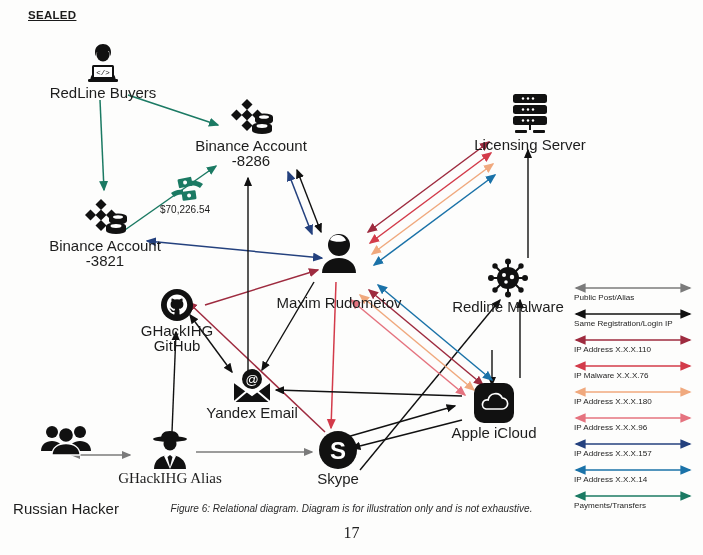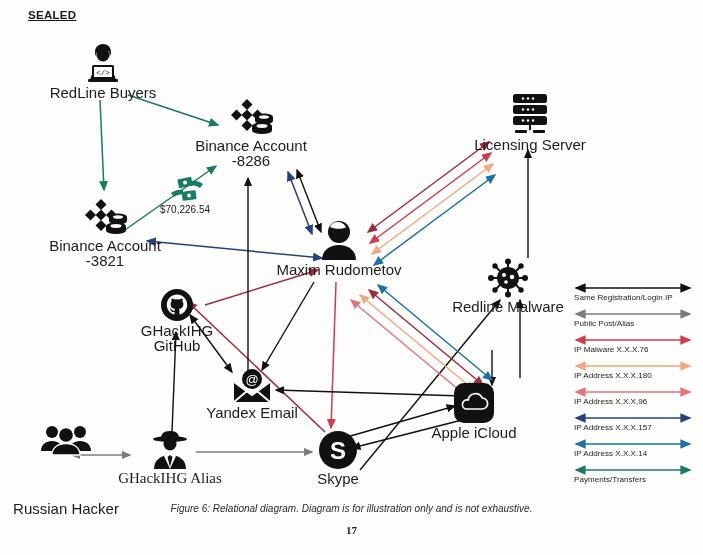--- a/index.html
+++ b/index.html
@@ -61,22 +61,22 @@
 
   
   #caption{
     position:absolute;left:0;top:503px;width:703px;
     text-align:center;
     font-size:10px;font-style:italic;color:#2a2a2a;
     font-family:"Liberation Sans", sans-serif;
   }
   #folio{
     position:absolute;left:0;top:524px;width:703px;
-    text-align:center;font-size:11px;
-    font-family:"Liberation Serif", serif;color:#222;font-weight:bold;
+    text-align:center;font-size:16px;
+    font-family:"Liberation Serif", serif;color:#222;
   }
 </style>
 </head>
 <body>
 
 <div id="page">
 
   <div id="sealed">SEALED</div>
 
   <svg class="layer" id="edges" viewBox="0 0 703 555">
@@ -290,21 +290,21 @@
             <circle cx="26" cy="17.5" r="1.2"></circle>
           <circle cx="16" cy="28.5" r="1.2"></circle>
             <circle cx="21" cy="28.5" r="1.2"></circle>
             <circle cx="26" cy="28.5" r="1.2"></circle>
         </g>
       </svg>
     </span>
     <span class="lbl">Licensing Server</span>
   </div>
 
-  <div class="node" style="left:298px;top:219px;width:82px;">
+  <div class="node" style="left:298px;top:232px;width:82px;gap:20px;">
     <span class="glyph">
       <svg width="44" height="42" viewBox="0 0 44 42">
         <circle cx="22" cy="13" r="11" fill="#111"></circle>
         <path d="M13 8c4 2 11 2.5 16 0.5-1.2-3.5-4.6-5.5-8.5-5.5-3.4 0-6.3 1.8-7.5 5z" fill="#fff"></path>
         <path d="M5 41c0-9.5 7.6-15 17-15s17 5.5 17 15z" fill="#111"></path>
       </svg>
     </span>
     <span class="lbl">Maxim Rudometov</span>
   </div>
 
@@ -357,21 +357,21 @@
         <circle cx="22" cy="11" r="10" fill="#111"></circle>
         <text x="22" y="16" font-size="13" fill="#fff" text-anchor="middle" font-family="Liberation Sans, sans-serif">@</text>
         <path d="M4 14v20h36V14L22 27z" fill="#111"></path>
         <path d="M4 14l18 13 18-13" fill="none" stroke="#fff" stroke-width="2"></path>
         <path d="M4 34l13-11M40 34L27 23" stroke="#fff" stroke-width="2" fill="none"></path>
       </svg>
     </span>
     <span class="lbl">Yandex Email</span>
   </div>
 
-  <div class="node" style="left:436px;top:382px;width:76px;">
+  <div class="node" style="left:456px;top:382px;width:76px;">
     <span class="glyph">
       <svg width="42" height="42" viewBox="0 0 42 42">
         <rect x="1" y="1" width="40" height="40" rx="10" fill="#111"></rect>
         <path d="M13 27h16a5.5 5.5 0 0 0 .3-11 7.5 7.5 0 0 0-14.2 2A4.6 4.6 0 0 0 13 27z" fill="none" stroke="#fff" stroke-width="1.7"></path>
       </svg>
     </span>
     <span class="lbl">Apple iCloud</span>
   </div>
 
   <div class="node" style="left:310px;top:430px;width:56px;">
@@ -410,32 +410,38 @@
       </svg>
     </span>
     <span class="lbl">Russian Hacker</span>
     <span class="lbl">Forum</span>
   </div>
 
   <div id="legend">
 
     <div class="leg-row">
       <svg width="122" height="10">
+        <line x1="4" y1="5" x2="118" y2="5" stroke="#7b7b7b" stroke-width="1.6" marker-end="url(#ah-gray)" marker-start="url(#ah-gray-s)"></line>
+      </svg>
+      <span class="leg-txt">Public Post/Alias</span>
+    </div>
+
+    <div class="leg-row">
+      <svg width="122" height="10">
         <line x1="4" y1="5" x2="118" y2="5" stroke="#111111" stroke-width="1.6" marker-end="url(#ah-black)" marker-start="url(#ah-black-s)"></line>
       </svg>
       <span class="leg-txt">Same Registration/Login IP</span>
     </div>
 
     <div class="leg-row">
       <svg width="122" height="10">
-        <line x1="4" y1="5" x2="118" y2="5" stroke="#7b7b7b" stroke-width="1.6" marker-end="url(#ah-gray)" marker-start="url(#ah-gray-s)"></line>
-      </svg>
-      <span class="leg-txt">Public Post/Alias</span>
-    </div>
-
+        <line x1="4" y1="5" x2="118" y2="5" stroke="#9e2b3f" stroke-width="1.6" marker-end="url(#ah-dred)" marker-start="url(#ah-dred-s)"></line>
+      </svg>
+      <span class="leg-txt">IP Address X.X.X.110</span>
+    </div>
 
     <div class="leg-row">
       <svg width="122" height="10">
         <line x1="4" y1="5" x2="118" y2="5" stroke="#d33b4a" stroke-width="1.6" marker-end="url(#ah-red)" marker-start="url(#ah-red-s)"></line>
       </svg>
       <span class="leg-txt">IP Malware X.X.X.76</span>
     </div>
 
     <div class="leg-row">
       <svg width="122" height="10">

